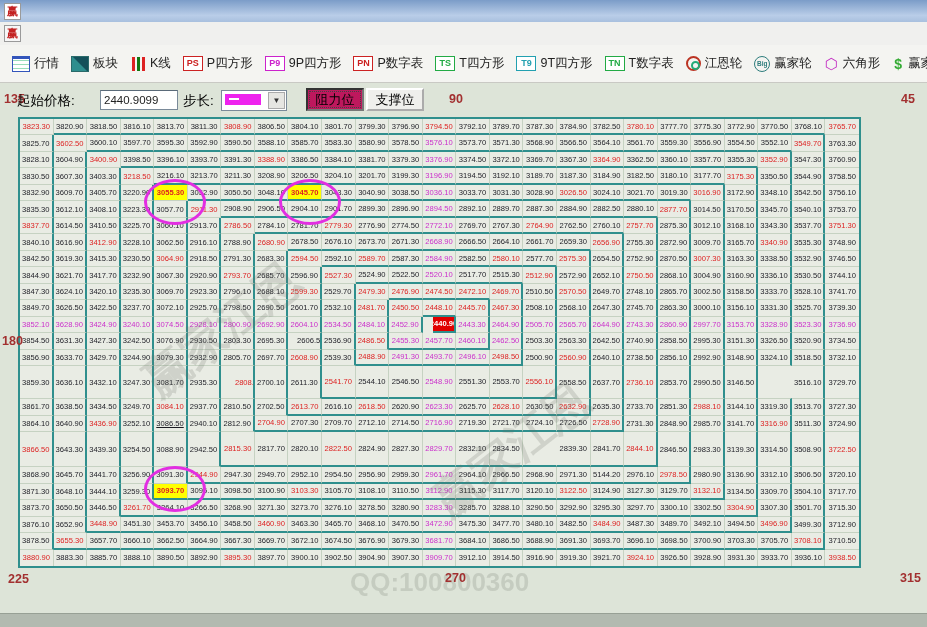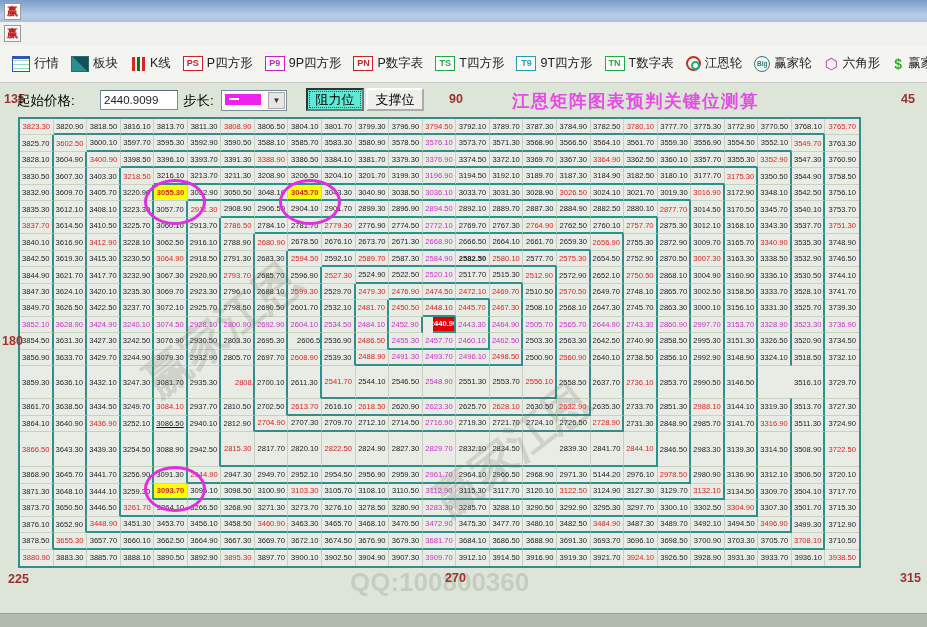--- a/index.html
+++ b/index.html
@@ -41,21 +41,21 @@
   .ctl-label{position:absolute;top:9px;}
   .startprice-input{position:absolute;left:100px;top:7px;width:70px;height:16px;border:1px solid #7a8a99;
     border-top-color:#5a6a79;font-size:11.5px;color:#222;padding:1px 3px;background:#fff;}
   .stepbox{position:absolute;left:221px;top:7px;width:64px;height:19px;background:#fff;border:1px solid #7a8a99;}
   .stepswatch{position:absolute;left:3px;top:3px;width:36px;height:11px;background:#ee22ee;}
   .stepswatch:after{content:"";position:absolute;left:4px;top:4px;width:10px;height:2px;background:#fff;}
   .steparrow{position:absolute;right:1px;top:1px;width:15px;height:15px;background:#e6e6e2;border:1px solid #aaa;
     font-size:8px;line-height:15px;text-align:center;color:#333;}
   .gbtn{position:absolute;top:5px;width:58px;height:23px;background:#efefec;border:2px outset #fff;
     font-size:13px;text-align:center;line-height:20px;box-sizing:border-box;}
-  .gbtn.focused{outline:1px dotted #444;outline-offset:-4px;border:2px solid #333;border-right-color:#777;border-bottom-color:#777;background:#5eead4;}
+  .gbtn.focused{outline:1px dotted #444;outline-offset:-4px;border:2px solid #333;border-right-color:#777;border-bottom-color:#777;background:#be185d;}
   .pinktitle{position:absolute;left:512px;top:6px;font-size:17.5px;color:#e44ce4;letter-spacing:1.5px;font-weight:bold;}
   
   #grid{position:absolute;left:18px;top:117px;width:843px;height:451px;background:#e9ece4;
     border:2px solid #2f8f8d;box-sizing:border-box;display:grid;
     grid-template-columns:repeat(25,1fr);grid-template-rows:repeat(25,1fr);}
   .cell{box-sizing:border-box;display:flex;align-items:center;justify-content:center;
     font-size:7.6px;color:#1c1c24;overflow:hidden;white-space:nowrap;}
   .cell.red{color:#dd2222;}
   .cell.mag{color:#cb2fcb;}
   .cell.hl{background:#ffff00;color:#dd2222;font-weight:bold;}
@@ -139,21 +139,20 @@
     <span class="ctl-label" style="left:17px">起始价格:</span>
     <input class="startprice-input" value="2440.9099" style="">
     <span class="ctl-label" style="left:183px">步长:</span>
     <span class="stepbox">
       <span class="stepswatch"></span>
       <span class="steparrow">▼</span>
     </span>
     <span class="gbtn focused" style="left:306px">阻力位</span>
     <span class="gbtn" style="left:366px">支撑位</span>
     <span class="anglelabel" style="left:449px;top:9px">90</span>
-    <span class="pinktitle">江恩矩阵图表预判关键位测算</span>
     <span class="anglelabel" style="left:901px;top:9px">45</span>
   </div>
 
   <div id="grid">
       <div class="cell red" style="border-right: 1px solid rgb(198, 210, 194); border-bottom: 1px solid rgb(198, 210, 194);">3823.30</div>
       <div class="cell" style="border-right: 1px solid rgb(198, 210, 194); border-bottom: 2px solid rgb(47, 143, 141);">3820.90</div>
       <div class="cell" style="border-right: 1px solid rgb(198, 210, 194); border-bottom: 2px solid rgb(47, 143, 141);">3818.50</div>
       <div class="cell" style="border-right: 1px solid rgb(198, 210, 194); border-bottom: 2px solid rgb(47, 143, 141);">3816.10</div>
       <div class="cell" style="border-right: 1px solid rgb(198, 210, 194); border-bottom: 2px solid rgb(47, 143, 141);">3813.70</div>
       <div class="cell" style="border-right: 1px solid rgb(198, 210, 194); border-bottom: 2px solid rgb(47, 143, 141);">3811.30</div>
@@ -357,21 +356,21 @@
       <div class="cell" style="border-right: 2px solid rgb(47, 143, 141); border-bottom: 1px solid rgb(198, 210, 194);">3230.50</div>
       <div class="cell red" style="border-right: 2px solid rgb(47, 143, 141); border-bottom: 1px solid rgb(198, 210, 194);">3064.90</div>
       <div class="cell" style="border-right: 2px solid rgb(47, 143, 141); border-bottom: 1px solid rgb(198, 210, 194);">2918.50</div>
       <div class="cell" style="border-right: 2px solid rgb(47, 143, 141); border-bottom: 1px solid rgb(198, 210, 194);">2791.30</div>
       <div class="cell" style="border-right: 2px solid rgb(47, 143, 141); border-bottom: 1px solid rgb(198, 210, 194);">2683.30</div>
       <div class="cell red" style="border-right: 1px solid rgb(198, 210, 194); border-bottom: 1px solid rgb(198, 210, 194);">2594.50</div>
       <div class="cell" style="border-right: 1px solid rgb(198, 210, 194); border-bottom: 2px solid rgb(47, 143, 141);">2592.10</div>
       <div class="cell red" style="border-right: 1px solid rgb(198, 210, 194); border-bottom: 2px solid rgb(47, 143, 141);">2589.70</div>
       <div class="cell" style="border-right: 1px solid rgb(198, 210, 194); border-bottom: 2px solid rgb(47, 143, 141);">2587.30</div>
       <div class="cell mag" style="border-right: 1px solid rgb(198, 210, 194); border-bottom: 2px solid rgb(47, 143, 141);">2584.90</div>
-      <div class="cell" style="border-right: 1px solid rgb(198, 210, 194); border-bottom: 2px solid rgb(47, 143, 141); font-weight: bold;">2582.50</div>
+      <div class="cell" style="border-right: 1px solid rgb(198, 210, 194); border-bottom: 2px solid rgb(47, 143, 141);">2582.50</div>
       <div class="cell red" style="border-right: 1px solid rgb(198, 210, 194); border-bottom: 2px solid rgb(47, 143, 141);">2580.10</div>
       <div class="cell" style="border-right: 1px solid rgb(198, 210, 194); border-bottom: 2px solid rgb(47, 143, 141);">2577.70</div>
       <div class="cell red" style="border-right: 2px solid rgb(47, 143, 141); border-bottom: 1px solid rgb(198, 210, 194);">2575.30</div>
       <div class="cell" style="border-right: 2px solid rgb(47, 143, 141); border-bottom: 1px solid rgb(198, 210, 194);">2654.50</div>
       <div class="cell" style="border-right: 2px solid rgb(47, 143, 141); border-bottom: 1px solid rgb(198, 210, 194);">2752.90</div>
       <div class="cell" style="border-right: 2px solid rgb(47, 143, 141); border-bottom: 1px solid rgb(198, 210, 194);">2870.50</div>
       <div class="cell red" style="border-right: 2px solid rgb(47, 143, 141); border-bottom: 1px solid rgb(198, 210, 194);">3007.30</div>
       <div class="cell" style="border-right: 2px solid rgb(47, 143, 141); border-bottom: 1px solid rgb(198, 210, 194);">3163.30</div>
       <div class="cell" style="border-right: 2px solid rgb(47, 143, 141); border-bottom: 1px solid rgb(198, 210, 194);">3338.50</div>
       <div class="cell" style="border-right: 2px solid rgb(47, 143, 141); border-bottom: 1px solid rgb(198, 210, 194);">3532.90</div>

